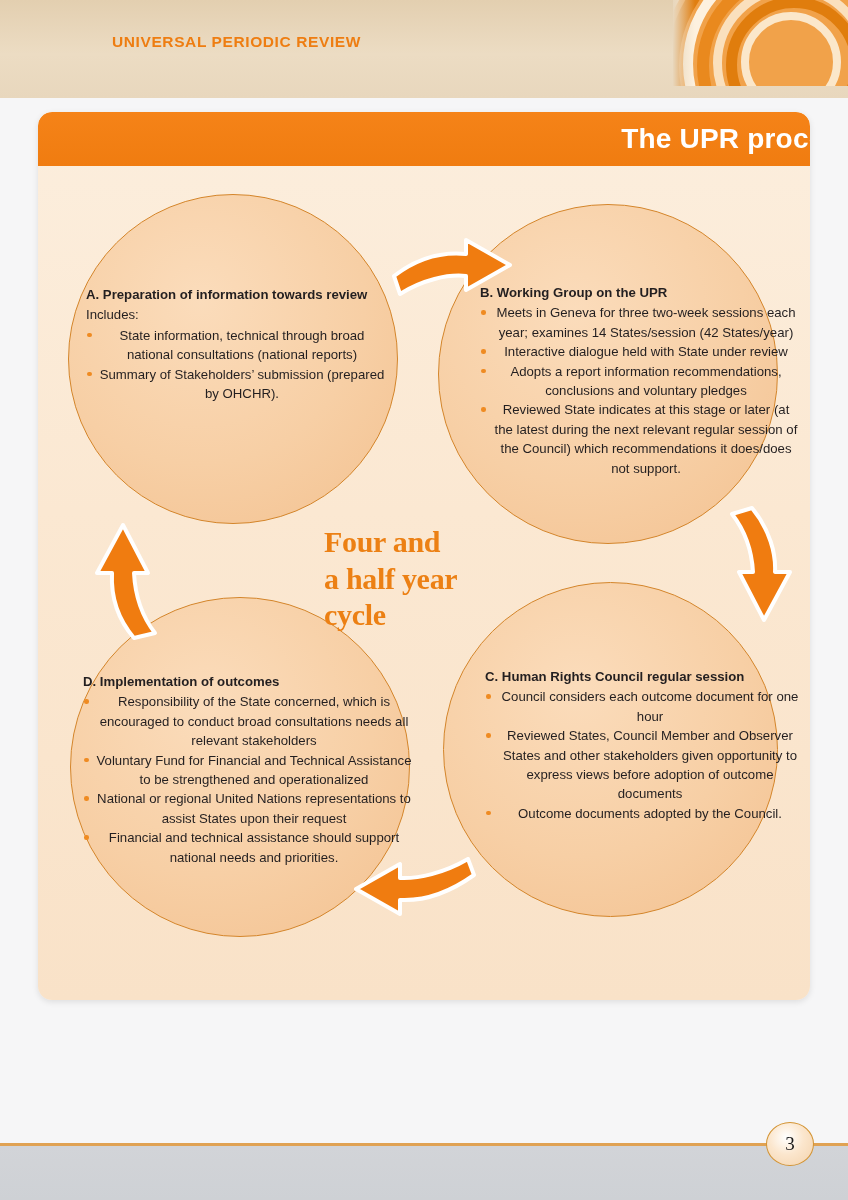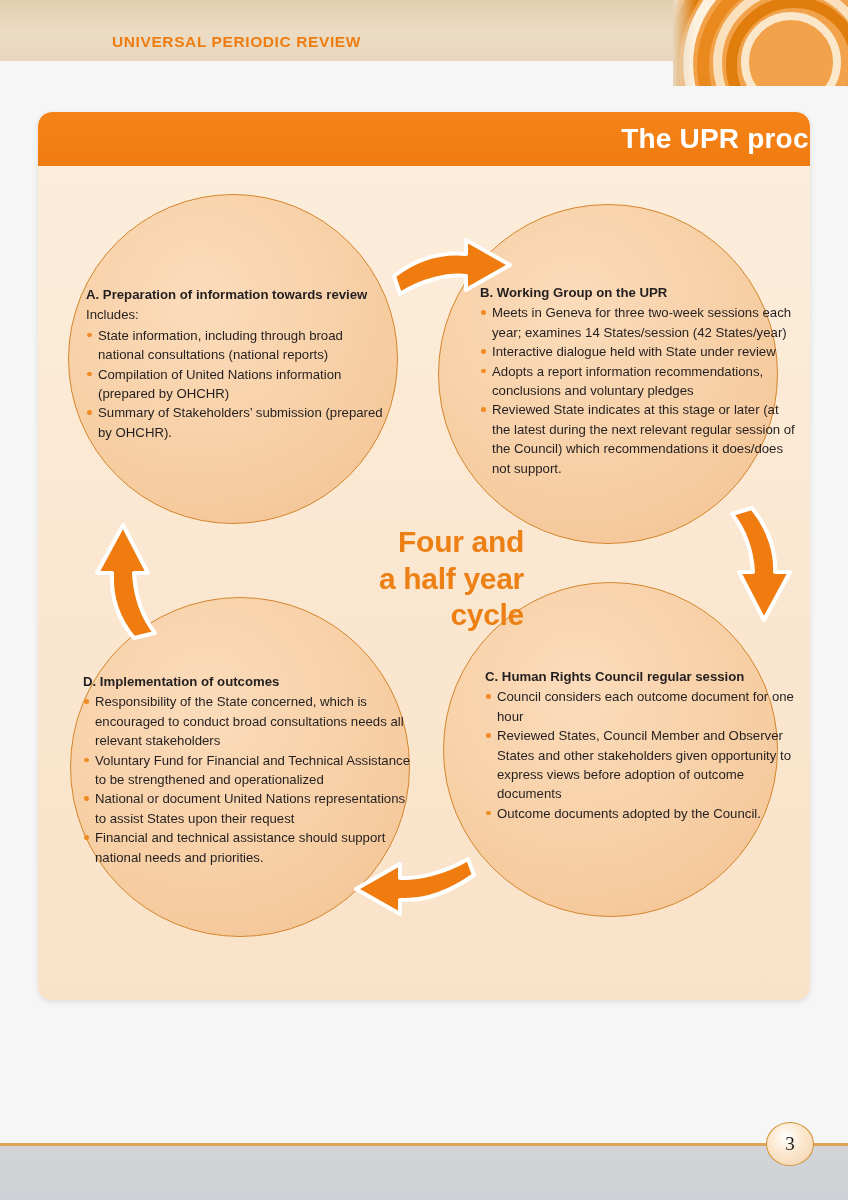--- a/index.html
+++ b/index.html
@@ -16,21 +16,21 @@
     height: 1200px;
     overflow: hidden;
     background: #f6f6f7;
   }
 
   
   .header-band {
     position: absolute;
     left: 0; top: 0;
     width: 848px;
-    height: 61px;
+    height: 98px;
     background: linear-gradient(180deg, #e3cfb0 0%, #ecdcc3 55%, #e8d7bd 100%);
   }
   .header-title {
     position: absolute;
     left: 112px;
     top: 33px;
     font-size: 15.5px;
     font-weight: bold;
     letter-spacing: 0.6px;
     color: #ee7d11;
@@ -128,20 +128,21 @@
   }
   .block ul {
     list-style: none;
     margin: 0;
     padding: 0;
   }
   .block li {
     position: relative;
     padding-left: 12px;
     margin-bottom: 0px;
+    text-align: center;
   }
   .block li::before {
     content: "";
     position: absolute;
     left: 1px;
     top: 7px;
     width: 4.5px;
     height: 4.5px;
     border-radius: 50%;
     background: #ef8b22;
@@ -150,26 +151,26 @@
   .blk-b { left: 442px; top: 171px; width: 320px; }
   .blk-c { left: 447px; top: 555px; width: 318px; }
   .blk-d { left: 45px;  top: 560px; width: 330px; }
 
   
   .center-label {
     position: absolute;
     left: 286px;
     top: 412px;
     width: 200px;
-    text-align: right;
+    text-align: left;
     color: #ec8014;
     font-size: 30px;
     font-weight: bold;
     line-height: 1.22;
-    font-family: Liberation Sans, sans-serif;
+    font-family: Liberation Serif, serif;
     letter-spacing: -0.3px;
   }
 
   
   .arrow {
     position: absolute;
   }
 
   
   .footer-rule {
@@ -255,22 +256,21 @@
     <svg class="arrow" style="left:48px; top:395px;" width="72" height="135" viewBox="0 0 72 135">
       <path d="M48 131 C 30 110, 25 86, 26 66 L 11 66 L 37 18 L 62 66 L 48 66 C 49 86, 55 108, 69 126 Z" fill="#f07c10" stroke="#ffffff" stroke-width="4" stroke-linejoin="round"></path>
     </svg>
 
     <div class="center-label">Four and<br>a half year<br>cycle</div>
 
     <div class="block blk-a">
       <div class="heading">A. Preparation of information towards review</div>
       <div class="plain">Includes:</div>
       <ul>
-          <li>State information, including through broad national consultations (national reports)</li>
-          <li>Compilation of United Nations information (prepared by OHCHR)</li>
+          <li>State information, technical through broad national consultations (national reports)</li>
           <li>Summary of Stakeholders’ submission (prepared by OHCHR).</li>
         </ul>
     </div>
 
     <div class="block blk-b">
       <div class="heading">B. Working Group on the UPR</div>
       <ul>
           <li>Meets in Geneva for three two-week sessions each year; examines 14 States/session (42 States/year)</li>
           <li>Interactive dialogue held with State under review</li>
           <li>Adopts a report information recommendations, conclusions and voluntary pledges</li>
@@ -285,21 +285,21 @@
           <li>Reviewed States, Council Member and Observer States and other stakeholders given opportunity to express views before adoption of outcome documents</li>
           <li>Outcome documents adopted by the Council.</li>
         </ul>
     </div>
 
     <div class="block blk-d">
       <div class="heading">D. Implementation of outcomes</div>
       <ul>
           <li>Responsibility of the State concerned, which is encouraged  to conduct broad consultations needs all relevant stakeholders</li>
           <li>Voluntary Fund for Financial and Technical Assistance to be strengthened and operationalized</li>
-          <li>National or document United Nations representations to assist States upon their request</li>
+          <li>National or regional United Nations representations to assist States upon their request</li>
           <li>Financial and technical assistance should support national needs and priorities.</li>
         </ul>
     </div>
 
   </div>
 
   <div class="footer-rule"></div>
   <div class="footer-lower"></div>
   <div class="page-badge">
     <span>3</span>

